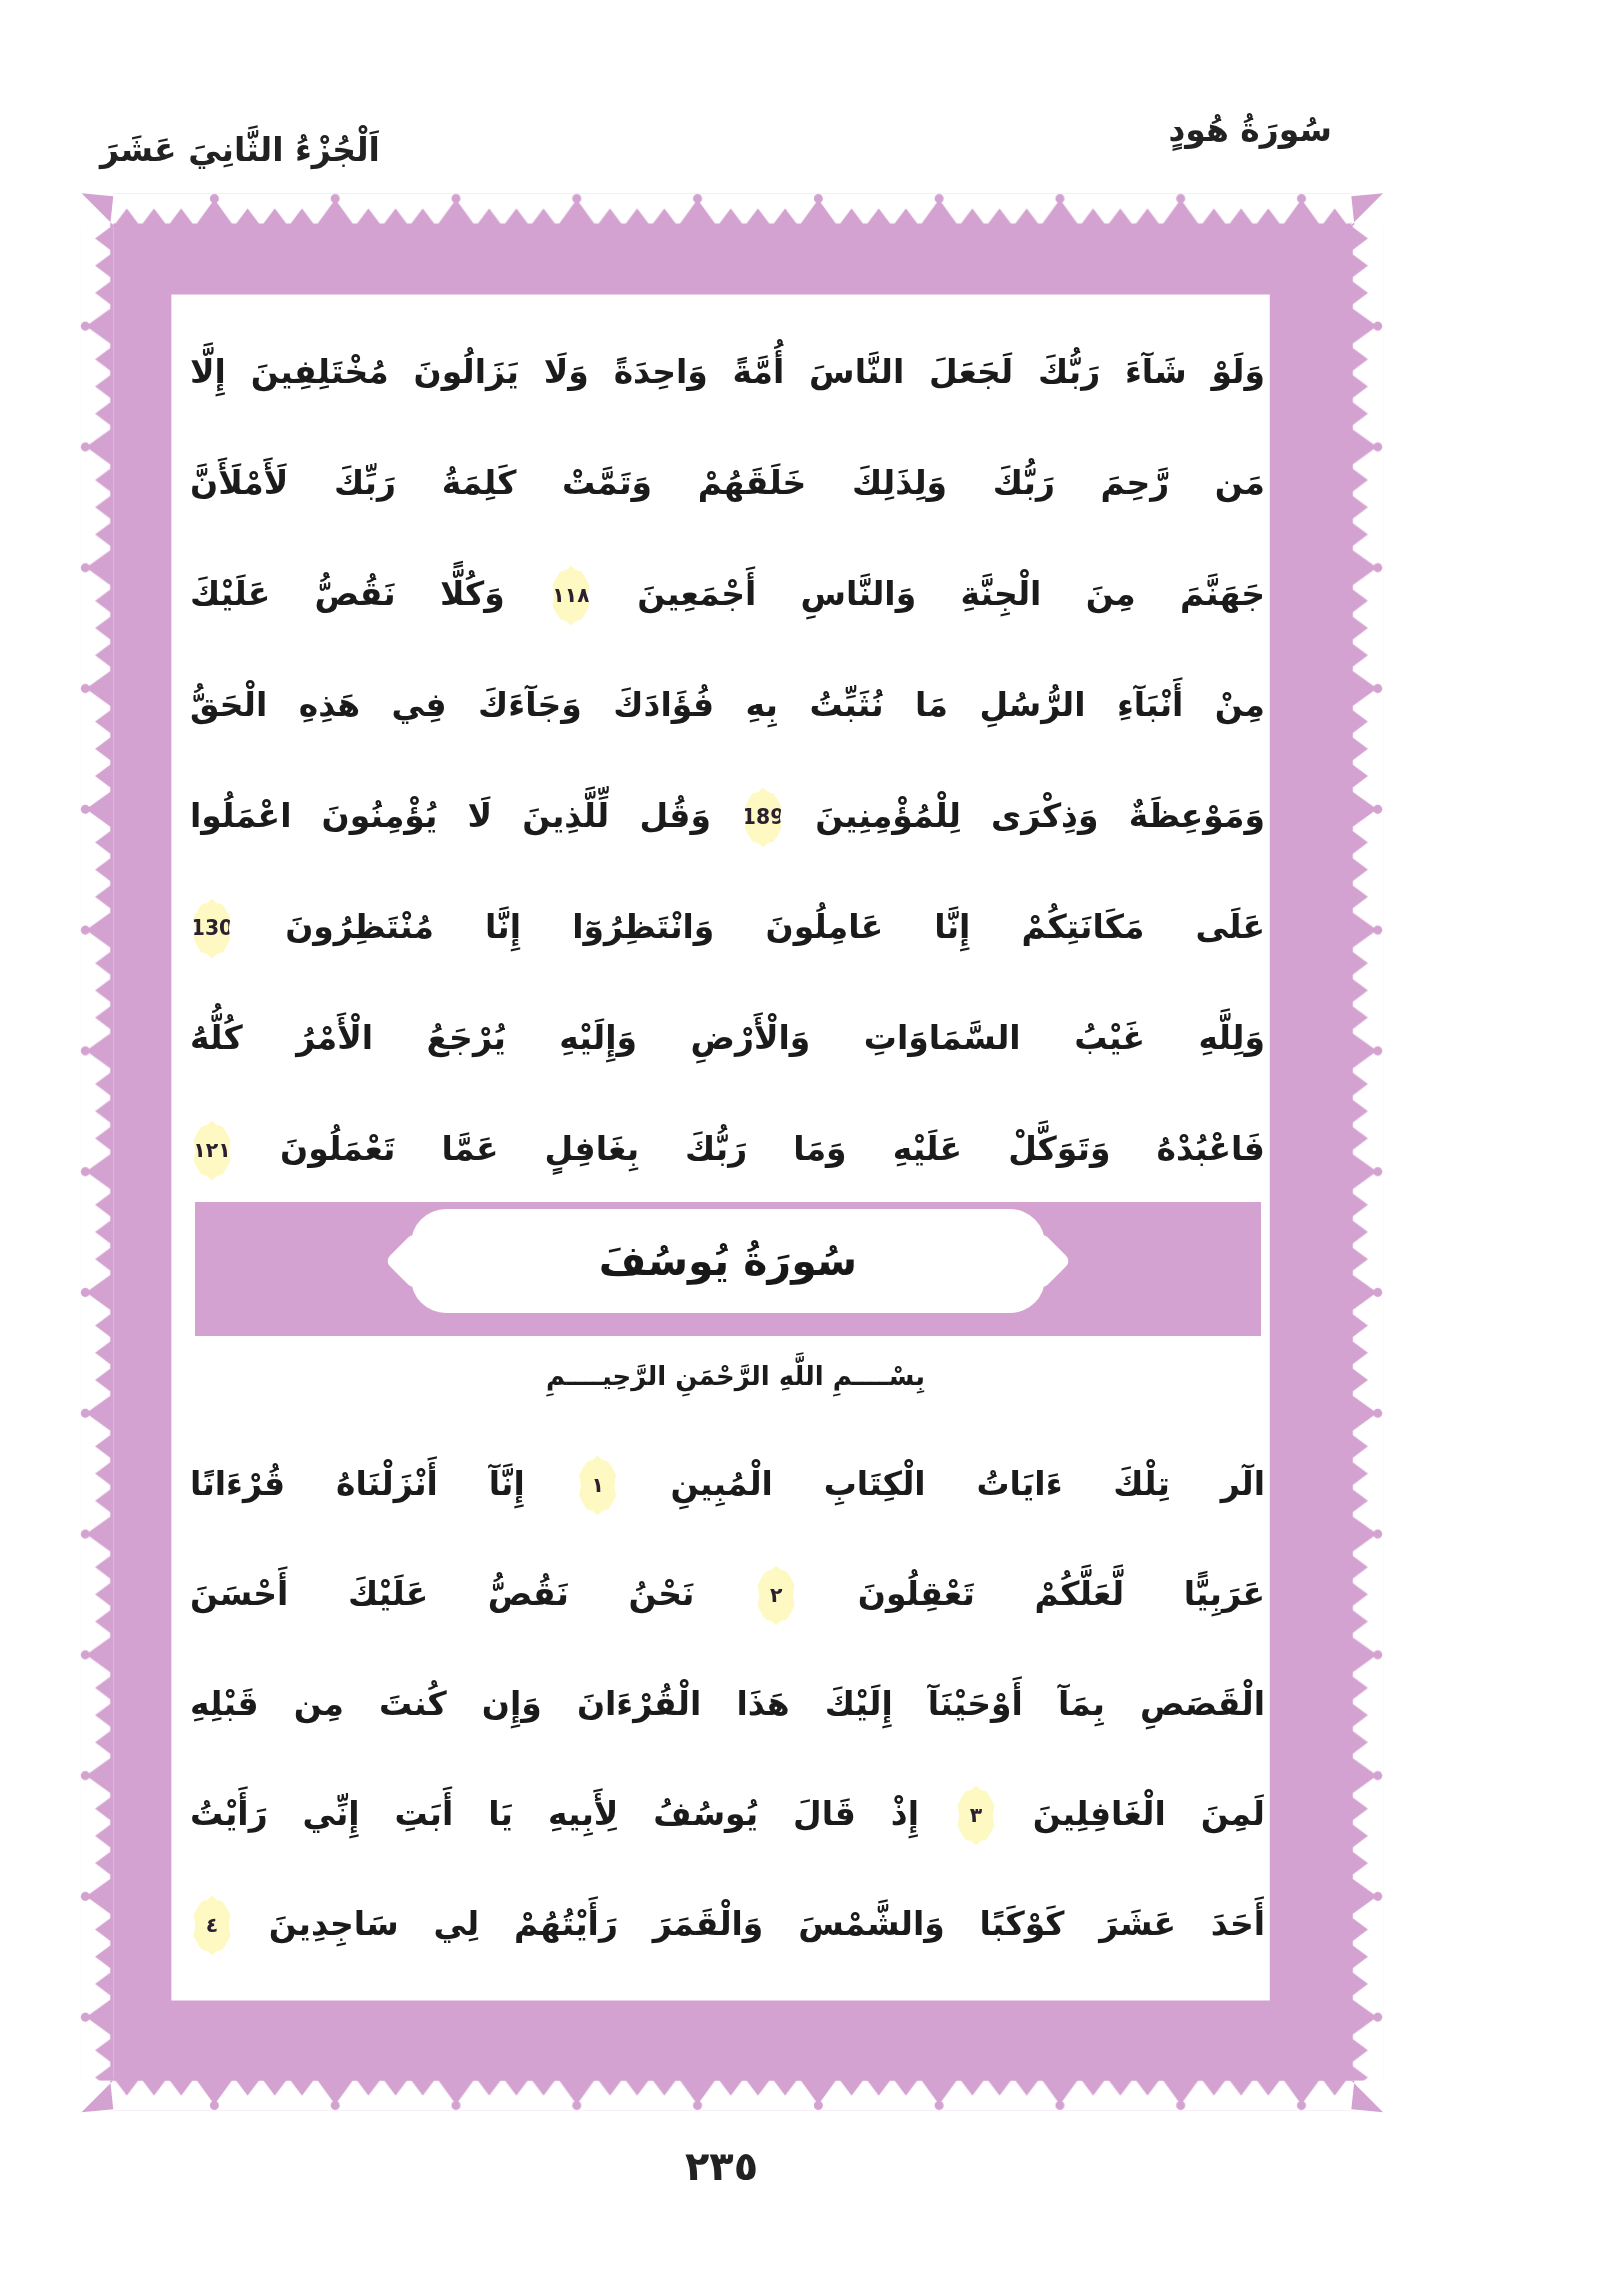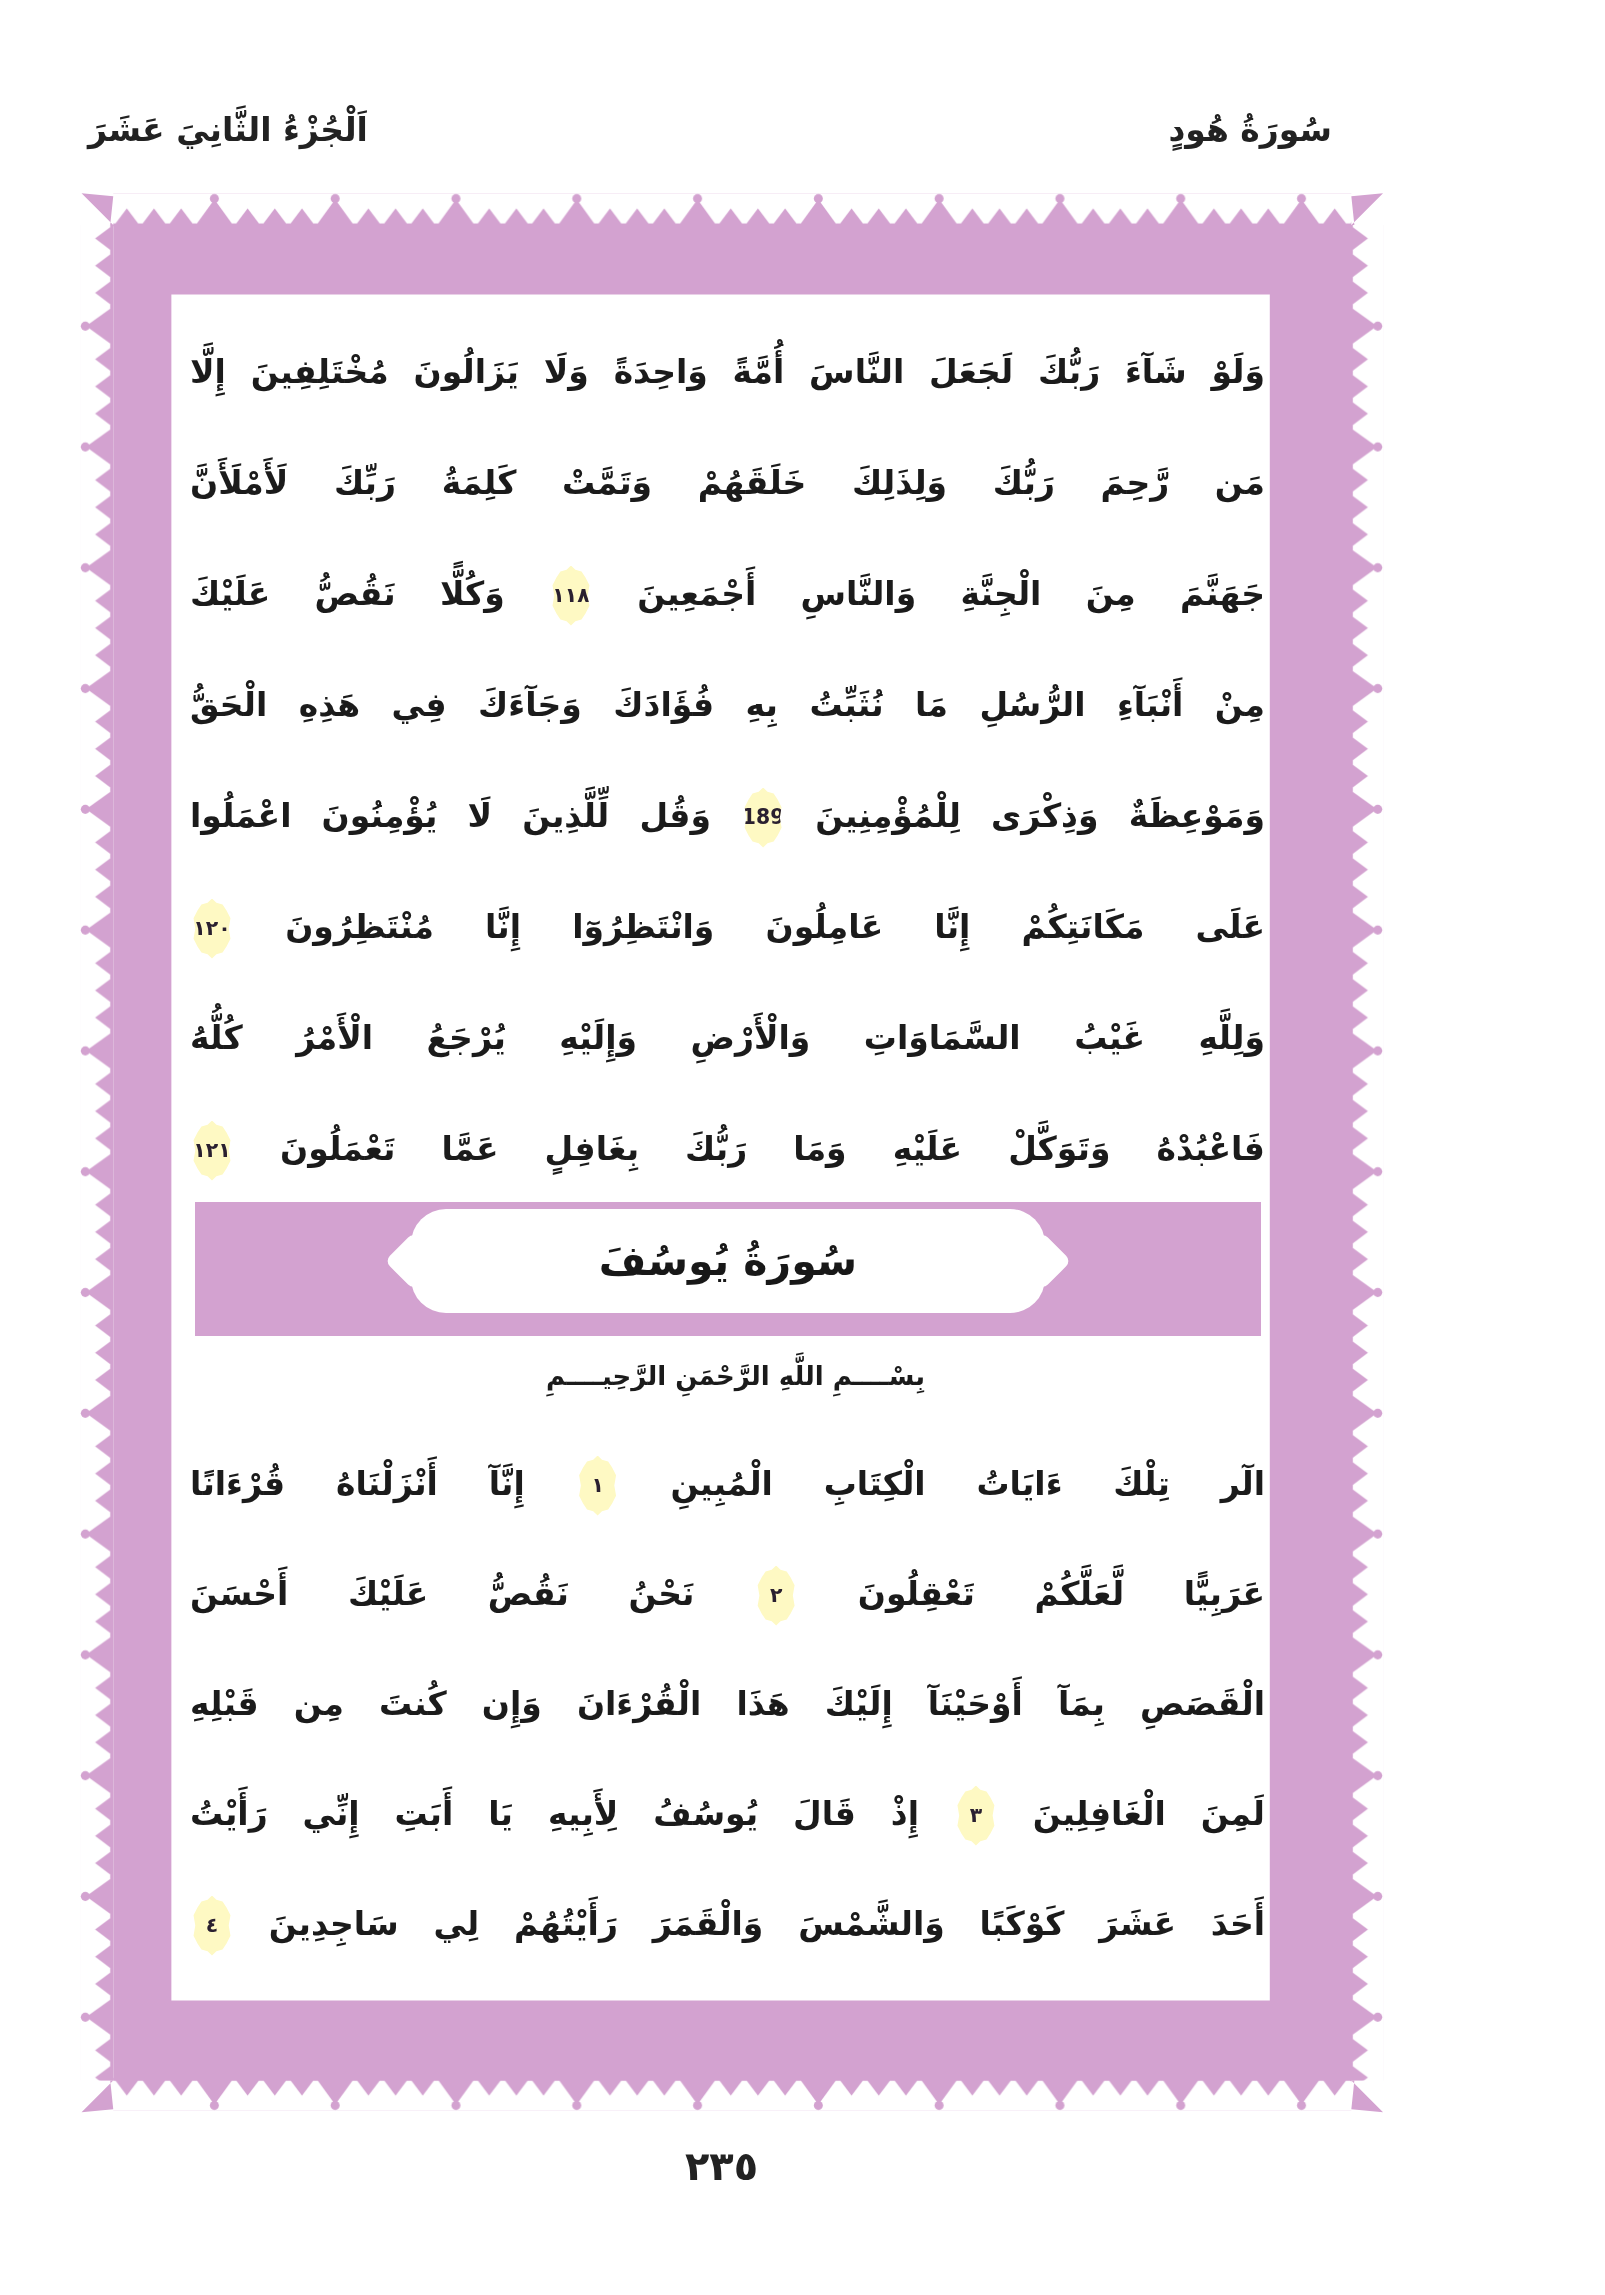--- a/index.html
+++ b/index.html
@@ -1,21 +1,21 @@
 <!DOCTYPE html>
 <html lang="ar" style="font-size:12px"><head>
 <meta charset="utf-8">
 <style>
   html, body { margin: 0; padding: 0; background: #ffffff; }
   body { width: 1605px; height: 2295px; position: relative; font-family: "DejaVu Sans", sans-serif; }
   .page { position: absolute; inset: 0; width: 1605px; height: 2295px; background: #ffffff; overflow: hidden; color: #1b1b1b; }
 
   
   .runhead { position: absolute; top: 110px; font-size: 33px; font-weight: 700; color: #222222; direction: rtl; white-space: nowrap; }
-  .runhead.juz { left: 88px; }
+  .runhead.juz { left: 100px; margin-top: 20px; }
   .runhead.surah { right: 273px; margin-left: 8px; }
 
   
   .frame-svg { position: absolute; left: 0; top: 0; }
 
   
   .text-col { position: absolute; left: 190px; width: 1075px; direction: rtl; }
   .hud-block { top: 316px; }
   .yusuf-block { top: 1429px; }
   .qline {
@@ -142,21 +142,21 @@
     <div class="qline">
       <span>مِنْ أَنْبَآءِ الرُّسُلِ مَا نُثَبِّتُ بِهِ فُؤَادَكَ وَجَآءَكَ فِي هَذِهِ الْحَقُّ</span>
     </div>
     <div class="qline">
       <span>وَمَوْعِظَةٌ وَذِكْرَى لِلْمُؤْمِنِينَ</span>
       <span class="vmark">189</span>
       <span>وَقُل لِّلَّذِينَ لَا يُؤْمِنُونَ اعْمَلُوا</span>
     </div>
     <div class="qline">
       <span>عَلَى مَكَانَتِكُمْ إِنَّا عَامِلُونَ وَانْتَظِرُوٓا إِنَّا مُنْتَظِرُونَ</span>
-      <span class="vmark">١٢٠</span>
+      <span class="vmark">130</span>
     </div>
     <div class="qline">
       <span>وَلِلَّهِ غَيْبُ السَّمَاوَاتِ وَالْأَرْضِ وَإِلَيْهِ يُرْجَعُ الْأَمْرُ كُلُّهُ</span>
     </div>
     <div class="qline">
       <span>فَاعْبُدْهُ وَتَوَكَّلْ عَلَيْهِ وَمَا رَبُّكَ بِغَافِلٍ عَمَّا تَعْمَلُونَ</span>
       <span class="vmark">١٢١</span>
     </div>
   </div>
 

